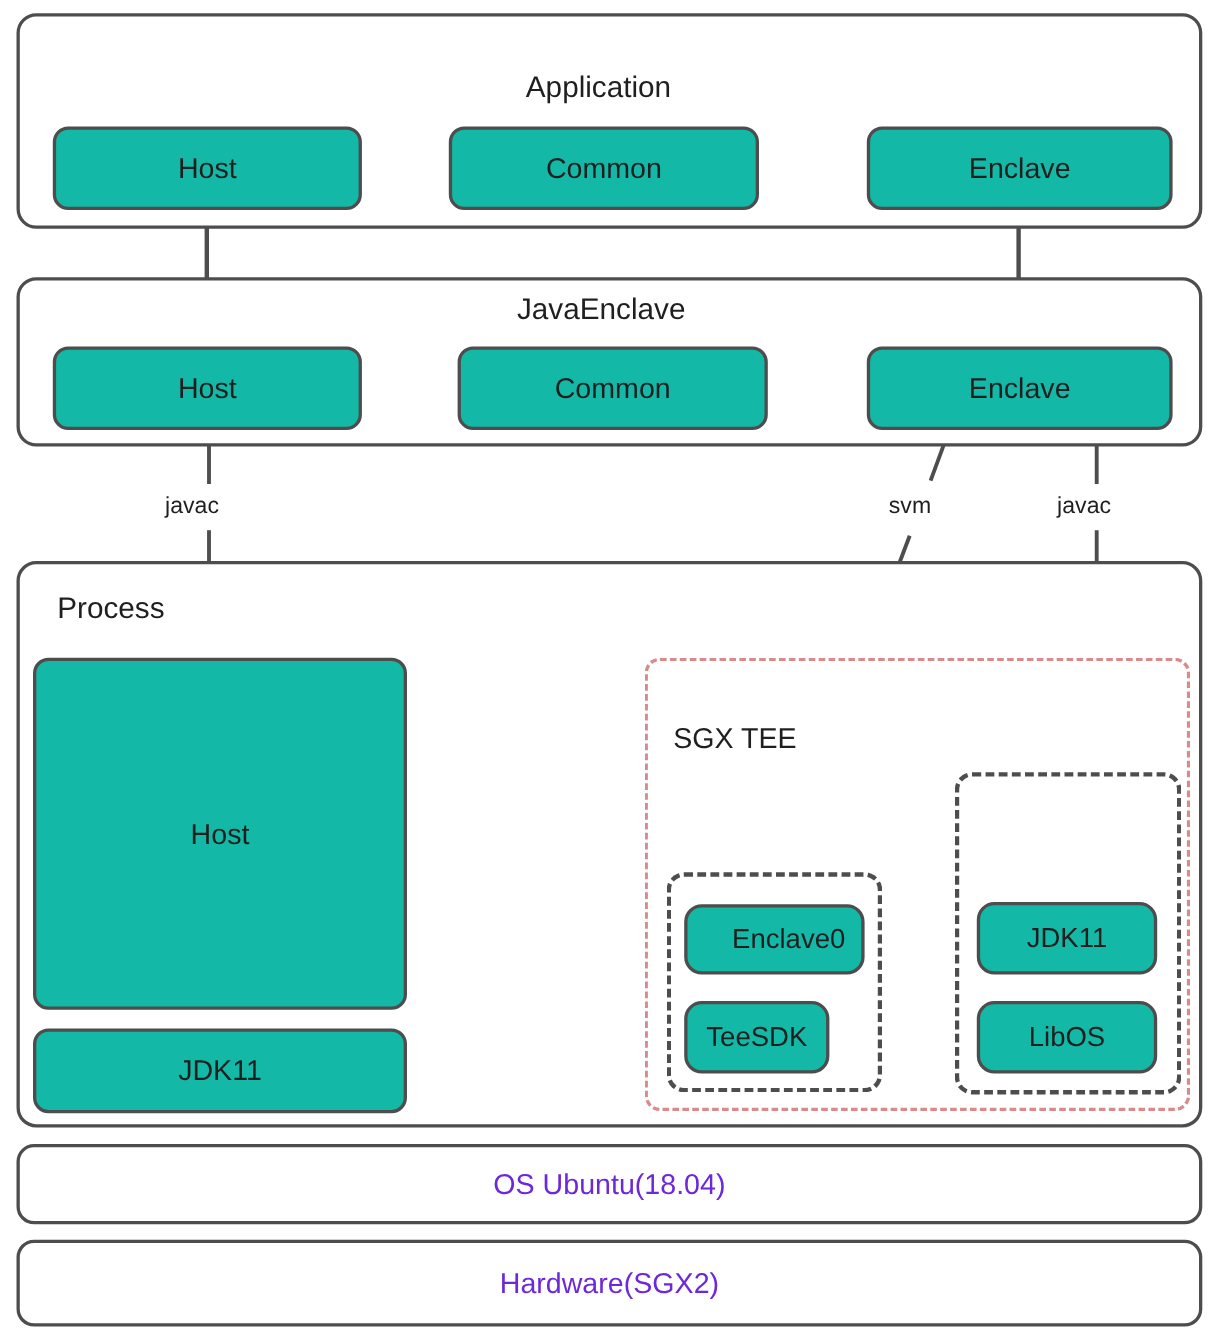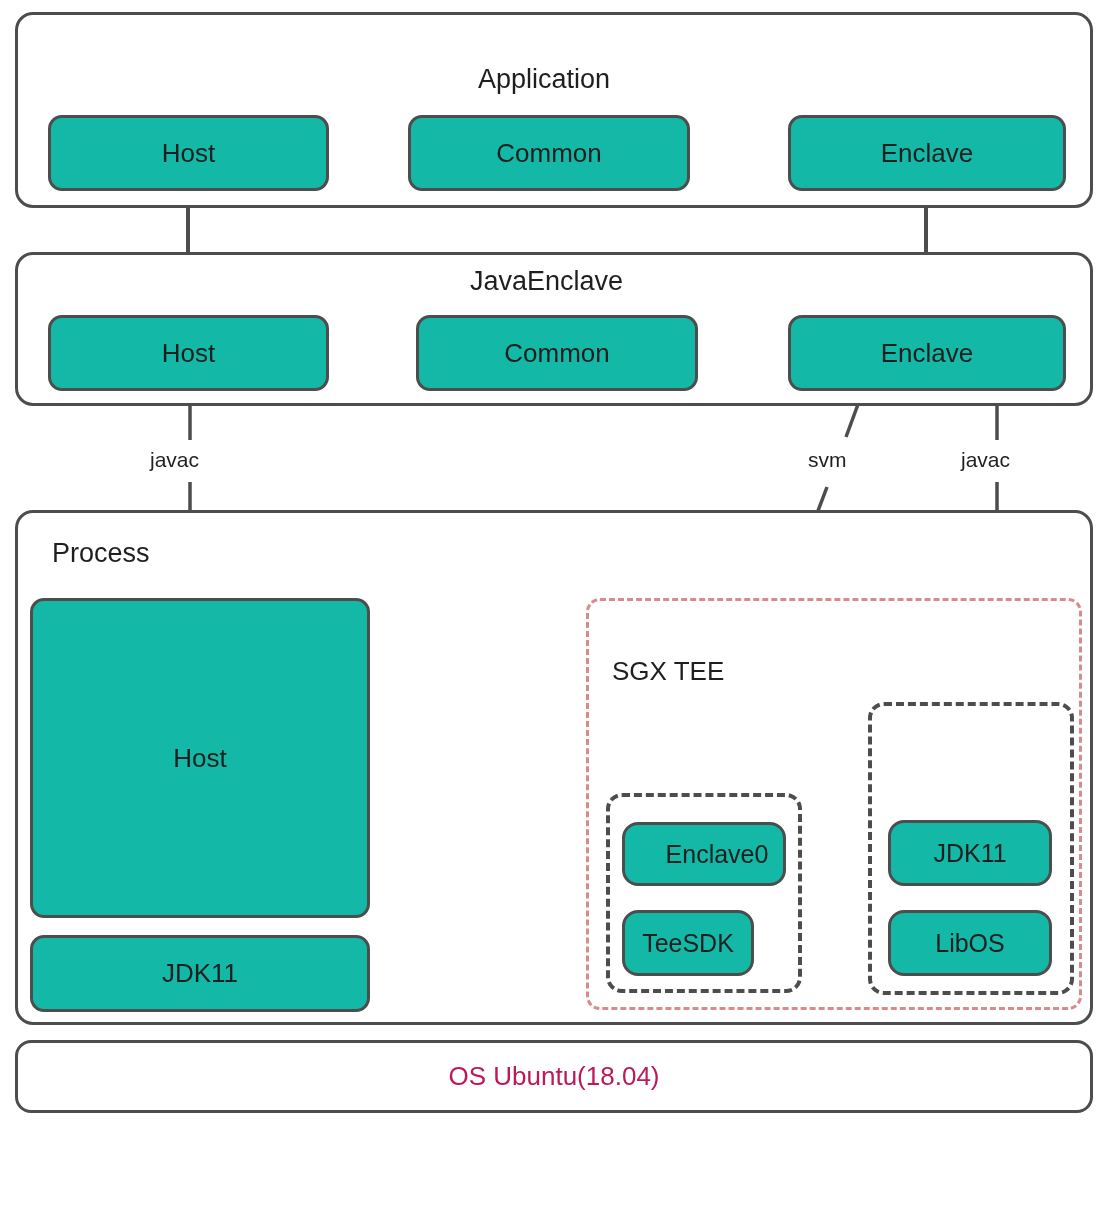--- a/index.html
+++ b/index.html
@@ -36,21 +36,21 @@
   .node.small{font-size:25px;border-radius:16px;}
   .bar{
     position:absolute;
     border:3px solid #4d4d4d;
     border-radius:16px;
     background:#ffffff;
     box-sizing:border-box;
     display:flex;
     align-items:center;
     justify-content:center;
-    color:#be185d;
+    color:#6d28d9;
     font-size:26px;
   }
   .dash-group{
     position:absolute;
     border:4px dashed #4d4d4d;
     border-radius:16px;
     background:transparent;
     box-sizing:border-box;
   }
   .tee-box{
@@ -201,14 +201,17 @@
   <div class="node small" style="left:888px;top:820px;width:164px;height:66px;">
     <span>JDK11</span>
   </div>
   <div class="node small" style="left:888px;top:910px;width:164px;height:66px;">
     <span>LibOS</span>
   </div>
 
   <div class="bar" style="left:15px;top:1040px;width:1078px;height:73px;">
     <span>OS Ubuntu(18.04)</span>
   </div>
+  <div class="bar" style="left:15px;top:1127px;width:1078px;height:79px;">
+    <span>Hardware(SGX2)</span>
+  </div>
 
 </div>
 
 </body></html>

